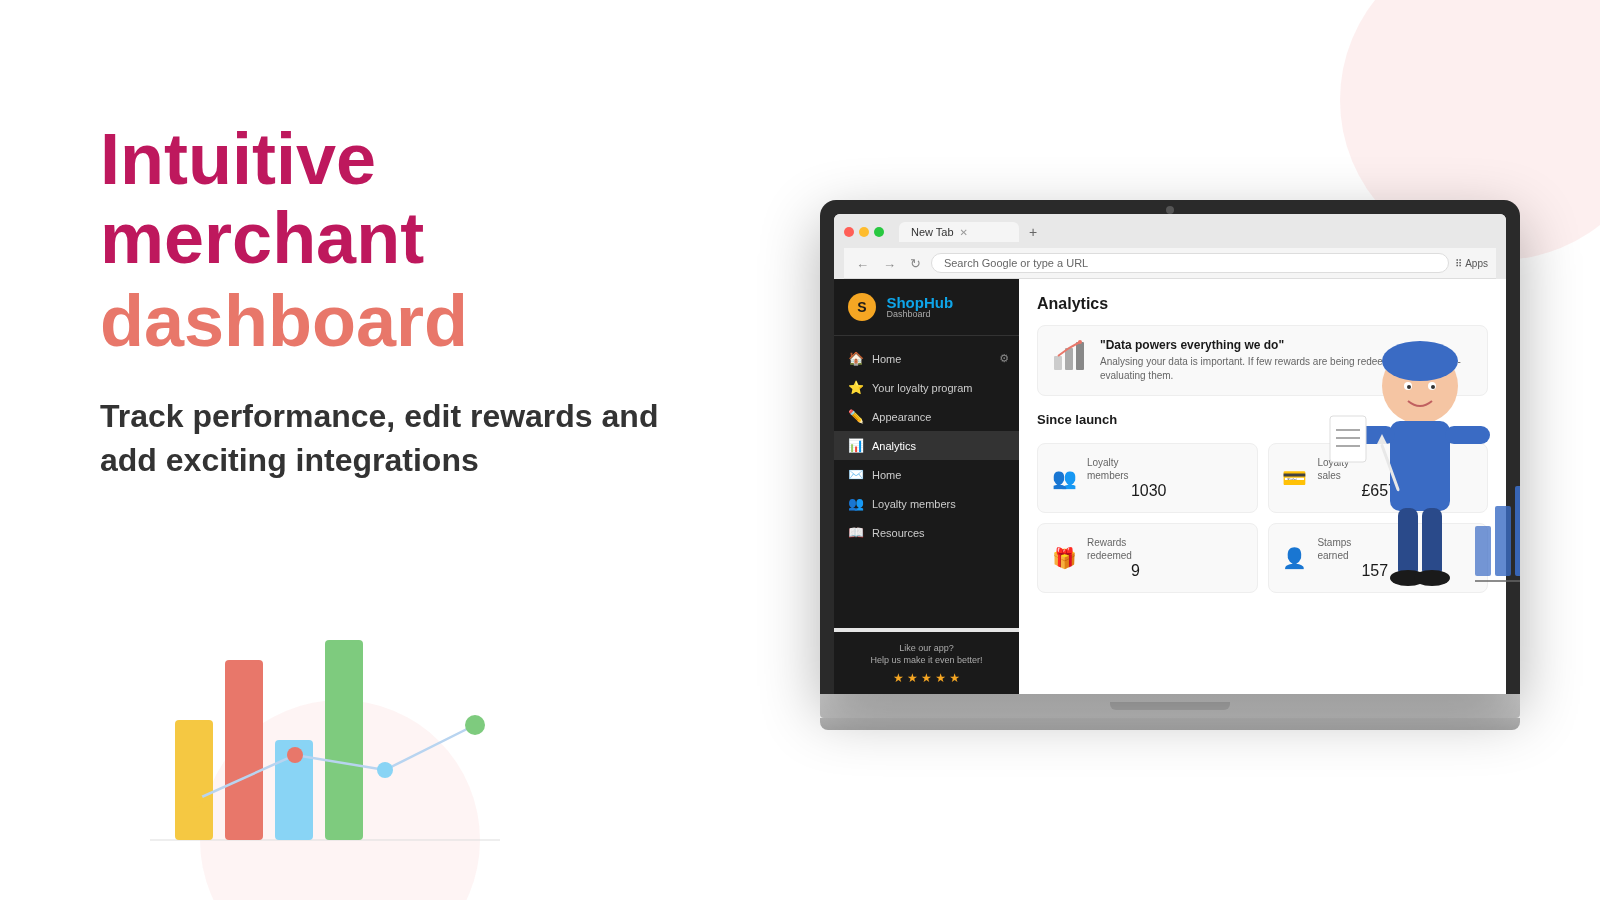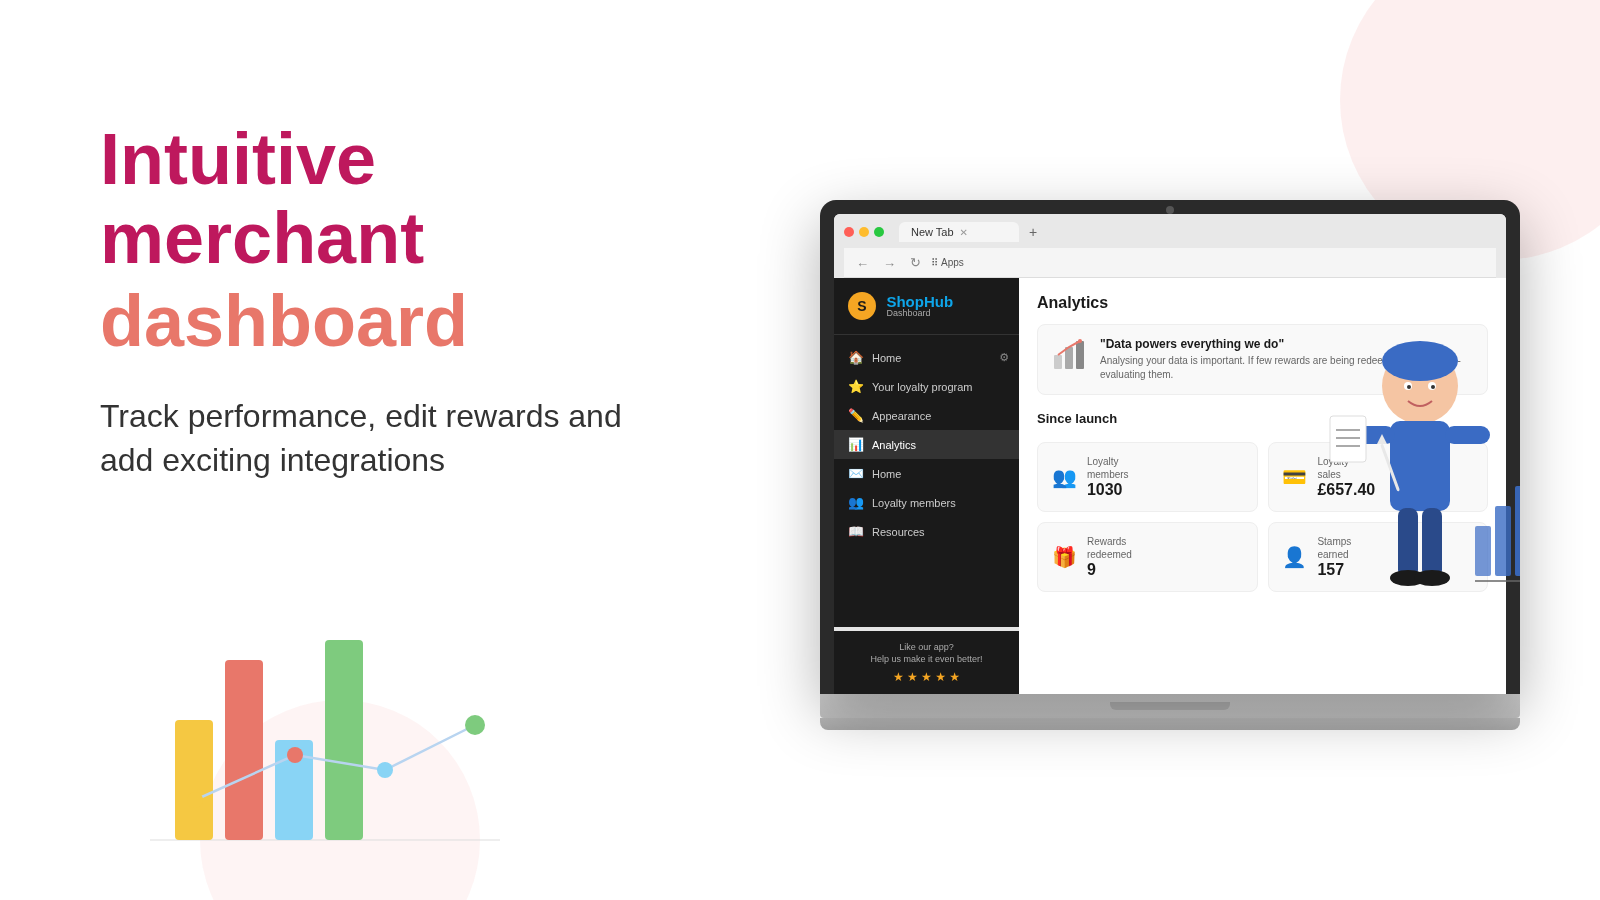--- a/index.html
+++ b/index.html
@@ -57,21 +57,21 @@
     }
     .hero-title-pink {
       font-size: 72px;
       font-weight: 800;
       color: #e8776a;
       line-height: 1.1;
       margin-bottom: 32px;
     }
     .hero-subtitle {
       font-size: 32px;
-      font-weight: 400;
+      font-weight: 700;
       color: #333;
       line-height: 1.4;
       max-width: 560px;
       margin-bottom: 60px;
     }
 
     
     .chart-area {
       position: absolute;
       bottom: 40px;
@@ -389,22 +389,23 @@
     }
 
     .stat-label {
       font-size: 10px;
       color: #666;
       line-height: 1.3;
     }
 
     .stat-value {
       font-size: 16px;
-      font-weight: 700;
+      font-weight: 400;
       color: #1a1a1a;
+      margin-left: 44px;
     }
 
     
     .laptop-base {
       background: linear-gradient(180deg, #d0d0d0 0%, #c0c0c0 100%);
       height: 24px;
       width: 100%;
       border-radius: 0 0 4px 4px;
       display: flex;
       align-items: center;
@@ -487,20 +488,21 @@
                 <span>New Tab</span>
                 <span class="tab-close">✕</span>
               </div>
               <div class="tab-new">+</div>
             </div>
           </div>
           <div class="browser-nav-bar">
             <span class="nav-btn">←</span>
             <span class="nav-btn">→</span>
             <span class="nav-btn">↻</span>
+            <div class="address-bar">Search Google or type a URL</div>
             <span class="apps-btn">⠿ <span>Apps</span></span>
           </div>
         </div>
 
         <div class="app-content">
 
           <div class="sidebar">
             <div class="sidebar-logo">
               <span class="logo-circle">S</span>
               <span class="logo-text">

